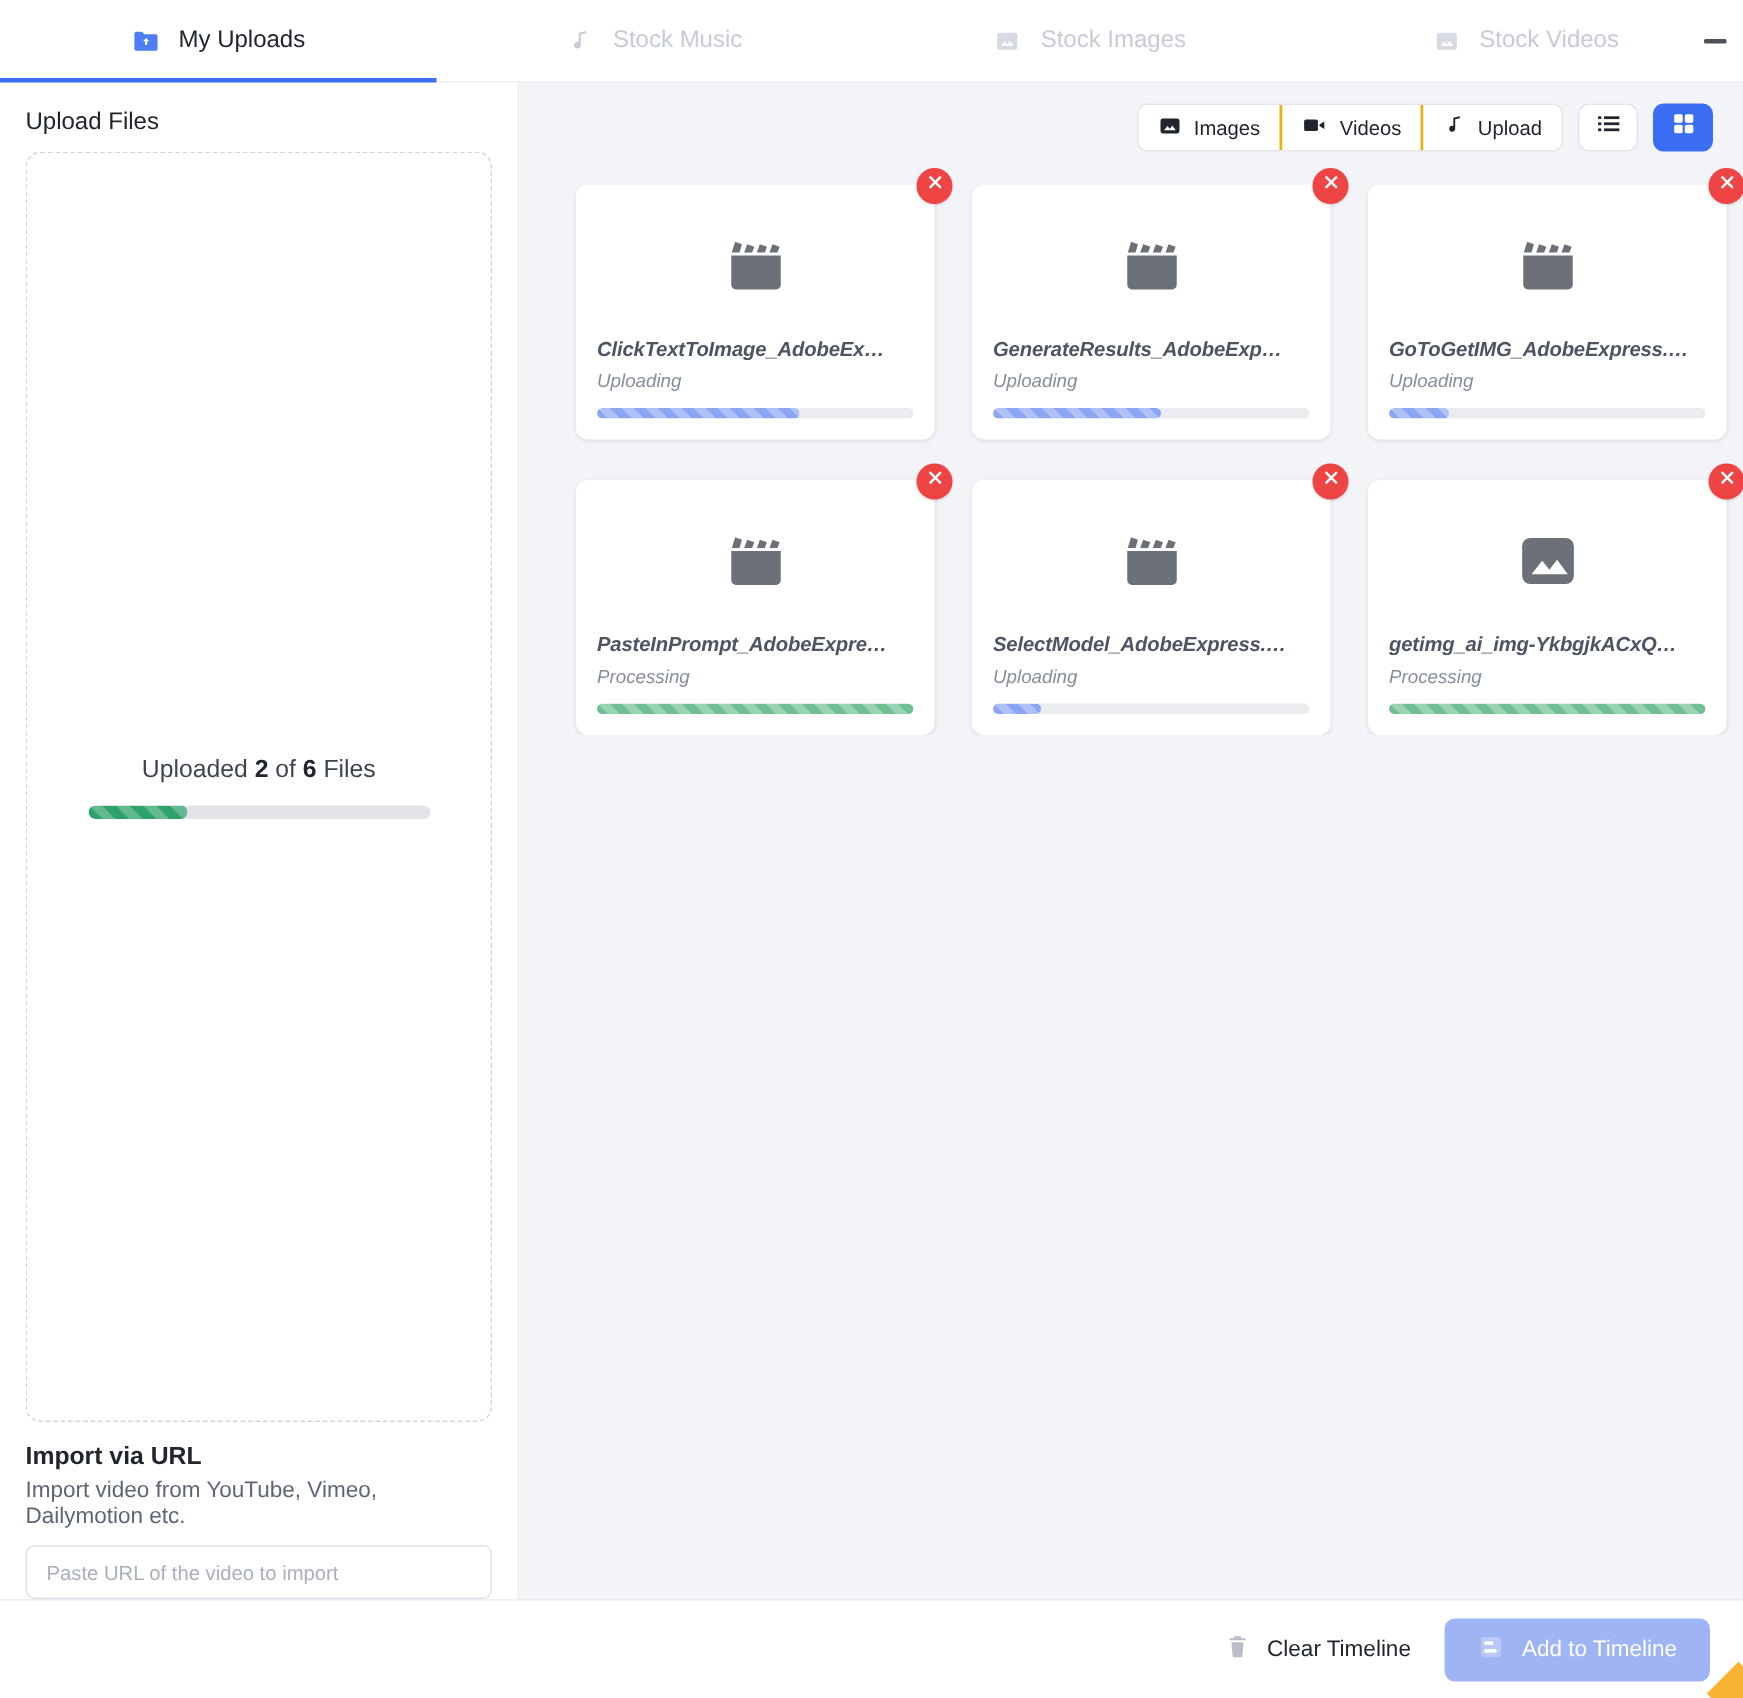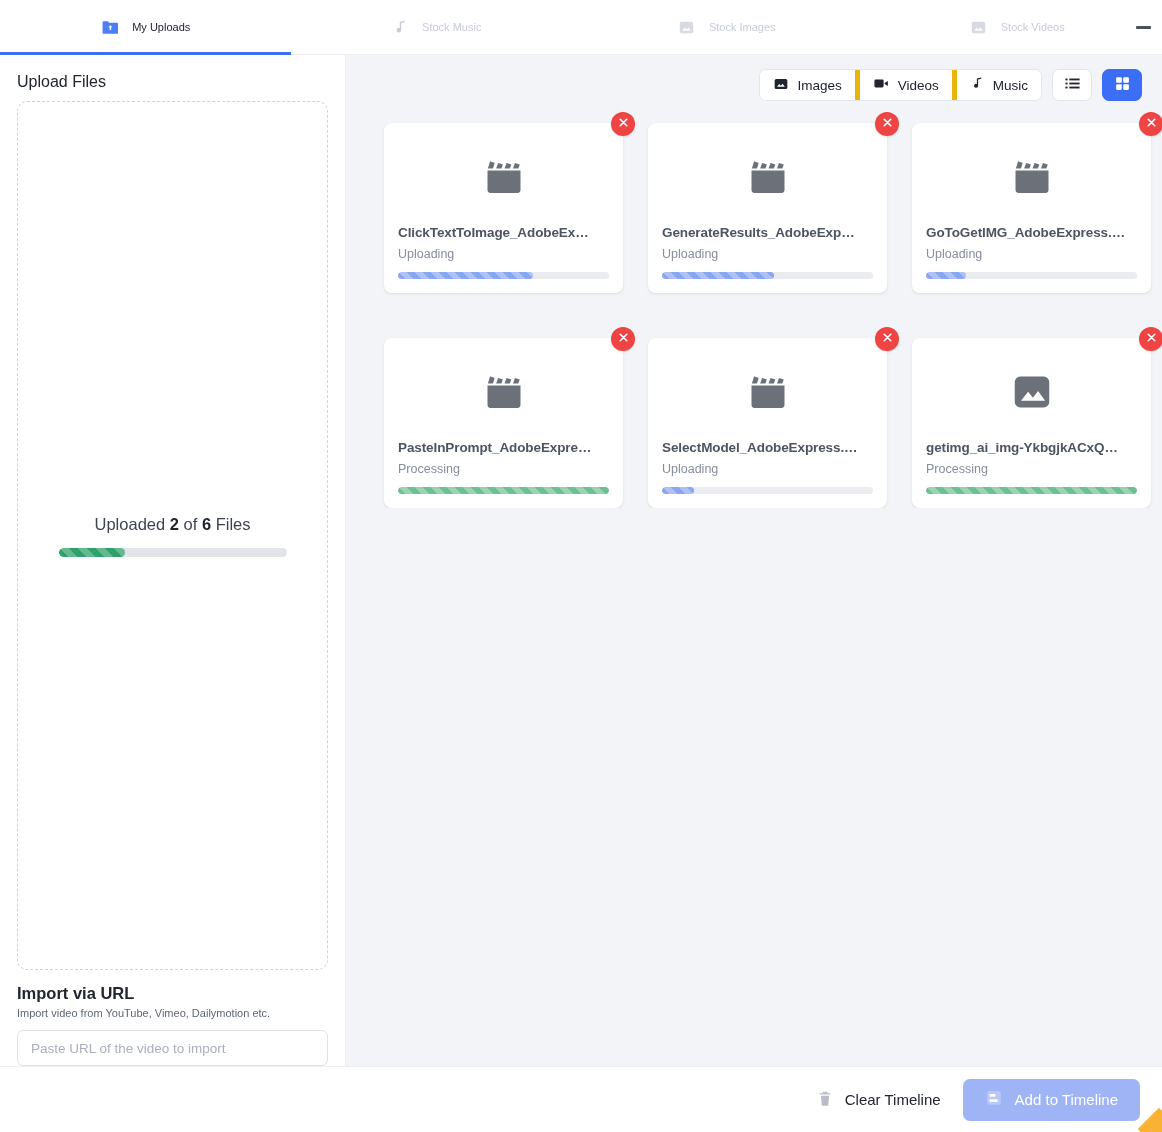--- a/index.html
+++ b/index.html
@@ -12,21 +12,21 @@
   .app { width: 1162px; height: 1132px; display: flex; flex-direction: column; position: relative; background:#fff; }
 
   
   .tabbar {
     height: 55px; min-height:55px; display: flex; align-items: stretch;
     background: #ffffff; border-bottom: 1px solid #eceef1; position: relative;
   }
   .tab {
     flex: 1 1 0; display: flex; align-items: center; justify-content: center;
     gap: 12px; cursor: pointer; position: relative; height: 100%;
-    font-size: 11px; color: #c7cbd6; font-weight: 400;
+    font-size: 16px; color: #c7cbd6; font-weight: 400;
   }
   .tab.active { color: #21252e; font-weight: 500; }
   .tab.active::after {
     content:""; position:absolute; left:0; right:0; bottom:-1px; height:3px; background:#3b6ef5;
   }
   .tab .ticon { display:flex; align-items:center; justify-content:center; width:20px; height:20px; flex:0 0 20px; }
   .minbtn {
     position: absolute; right: 0; top: 0; width: 38px; height: 55px;
     display:flex; align-items:center; justify-content:center; cursor:pointer;
   }
@@ -55,21 +55,21 @@
   .dz-fill {
     height: 100%; border-radius: 5px; width: 29%;
     background-color: #2fa26b;
     background-image: linear-gradient(45deg,
       rgba(255,255,255,.25) 25%, transparent 25%, transparent 50%,
       rgba(255,255,255,.25) 50%, rgba(255,255,255,.25) 75%, transparent 75%, transparent);
     background-size: 18px 18px;
   }
 
   .imp-title { font-size: 16.5px; font-weight: 700; color: #21252e; margin-bottom: 4px; }
-  .imp-sub { font-size: 11px; color: #5e6675; margin-bottom: 11px; }
+  .imp-sub { font-size: 15px; color: #5e6675; margin-bottom: 11px; }
   .imp-input {
     width: 100%; height: 36px; border: 1px solid #dfe2e8; border-radius: 6px;
     padding: 0 13px; font-size: 13.5px; color: #21252e; outline: none;
     font-family: "Liberation Sans", sans-serif; background:#fff;
   }
   .imp-input::placeholder { color: #a9afbb; }
   .imp-row { display: flex; align-items: center; margin-top: 14px; margin-bottom: 16px; }
   .chk { width: 16px; height: 16px; border: 1px solid #cfd3db; border-radius: 3px; background: #fff;
          flex: 0 0 16px; cursor: pointer; }
   .chk-label { font-size: 12.5px; color: #3d4451; margin-left: 11px; }
@@ -79,30 +79,30 @@
     font-family: "Liberation Sans", sans-serif; cursor: pointer;
   }
 
   
   .main { flex: 1 1 auto; background: #f3f4f7; display: flex; flex-direction: column; min-width: 0; }
   .toolbar { display: flex; justify-content: flex-end; align-items: center; padding: 14px 20px 0 0; gap: 10px; }
   .segctl { display: flex; background: #fff; border: 1px solid #e3e5ea; border-radius: 7px; overflow: hidden; height: 32px; }
   .segbtn {
     display: flex; align-items: center; gap: 8px; padding: 0 13px; height: 100%;
     font-size: 13.5px; color: #21252e; background: #fff; border: none; cursor: pointer;
-    border-right: 5px solid #eab308; font-family: "Liberation Sans", sans-serif;
+    border-right: 2px solid #eab308; font-family: "Liberation Sans", sans-serif;
   }
   .segbtn:last-child { border-right: none; }
   .iconbtn {
     width: 40px; height: 32px; border: 1px solid #e3e5ea; border-radius: 7px;
     background: #fff; display: flex; align-items: center; justify-content: center; cursor: pointer;
   }
   .iconbtn.active { background: #3b6ef5; border-color: #3b6ef5; }
 
-  .grid { padding: 22px 6px 0 38px; display: flex; flex-wrap: wrap; gap: 45px 25px; align-content: flex-start; overflow: hidden; }
+  .grid { padding: 22px 6px 0 38px; display: flex; flex-wrap: wrap; gap: 27px 25px; align-content: flex-start; overflow: hidden; font-style: italic; }
   .card {
     width: 239px; background: #fff; border-radius: 8px; position: relative;
     box-shadow: 0 1px 3px rgba(20,25,40,.10); padding: 10px 14px 14px 14px;
   }
   .card-x {
     position: absolute; top: -11px; right: -12px; width: 24px; height: 24px; border-radius: 50%;
     background: #ef4444; display: flex; align-items: center; justify-content: center; cursor: pointer;
     box-shadow: 0 1px 2px rgba(0,0,0,.12);
   }
   .thumb { height: 92px; display: flex; align-items: center; justify-content: center; }
@@ -222,21 +222,21 @@
                 </svg>
             </span>
             <span>Videos</span>
           </button>
           <button class="segbtn">
             <span>
               <svg width="15" height="15" viewBox="0 0 24 24">
                   <path fill="#21252e" d="M11 4l7-1.6v2.1L13 5.6v10.1a3.2 3.2 0 1 1-2-2.95V4z"></path>
                 </svg>
             </span>
-            <span>Music</span>
+            <span>Upload</span>
           </button>
         </div>
         <div class="iconbtn">
           <span>
             <svg width="17" height="17" viewBox="0 0 24 24">
               <rect x="2" y="5" width="3" height="2.6" fill="#21252e"></rect>
                 <rect x="7.5" y="5" width="14.5" height="2.6" fill="#21252e"></rect>
               <rect x="2" y="10.7" width="3" height="2.6" fill="#21252e"></rect>
                 <rect x="7.5" y="10.7" width="14.5" height="2.6" fill="#21252e"></rect>
               <rect x="2" y="16.4" width="3" height="2.6" fill="#21252e"></rect>

